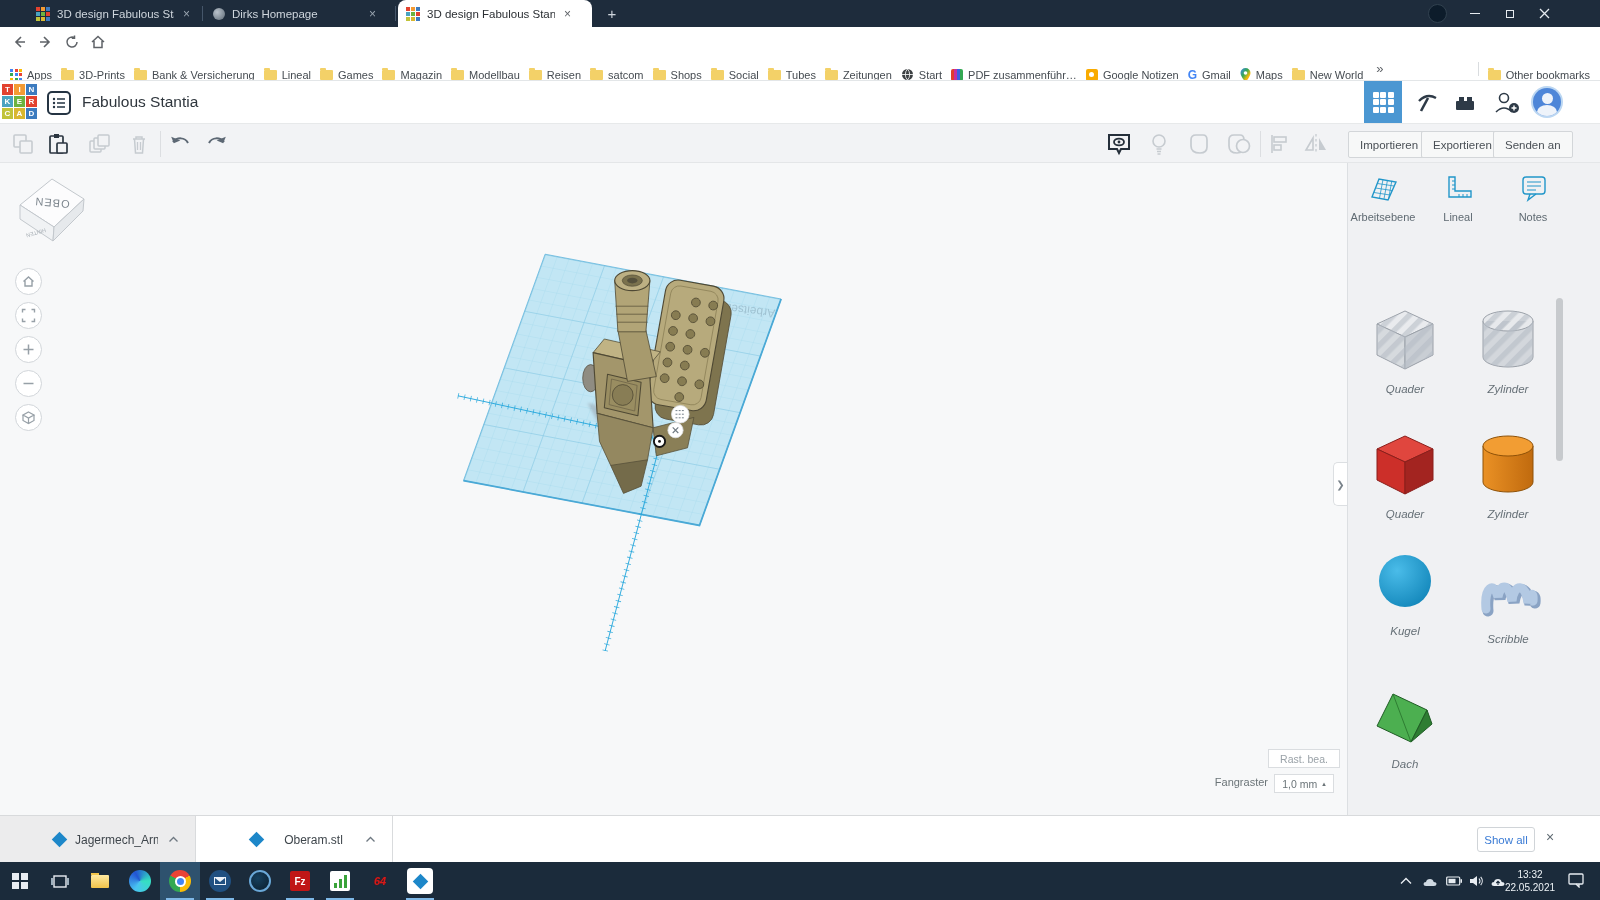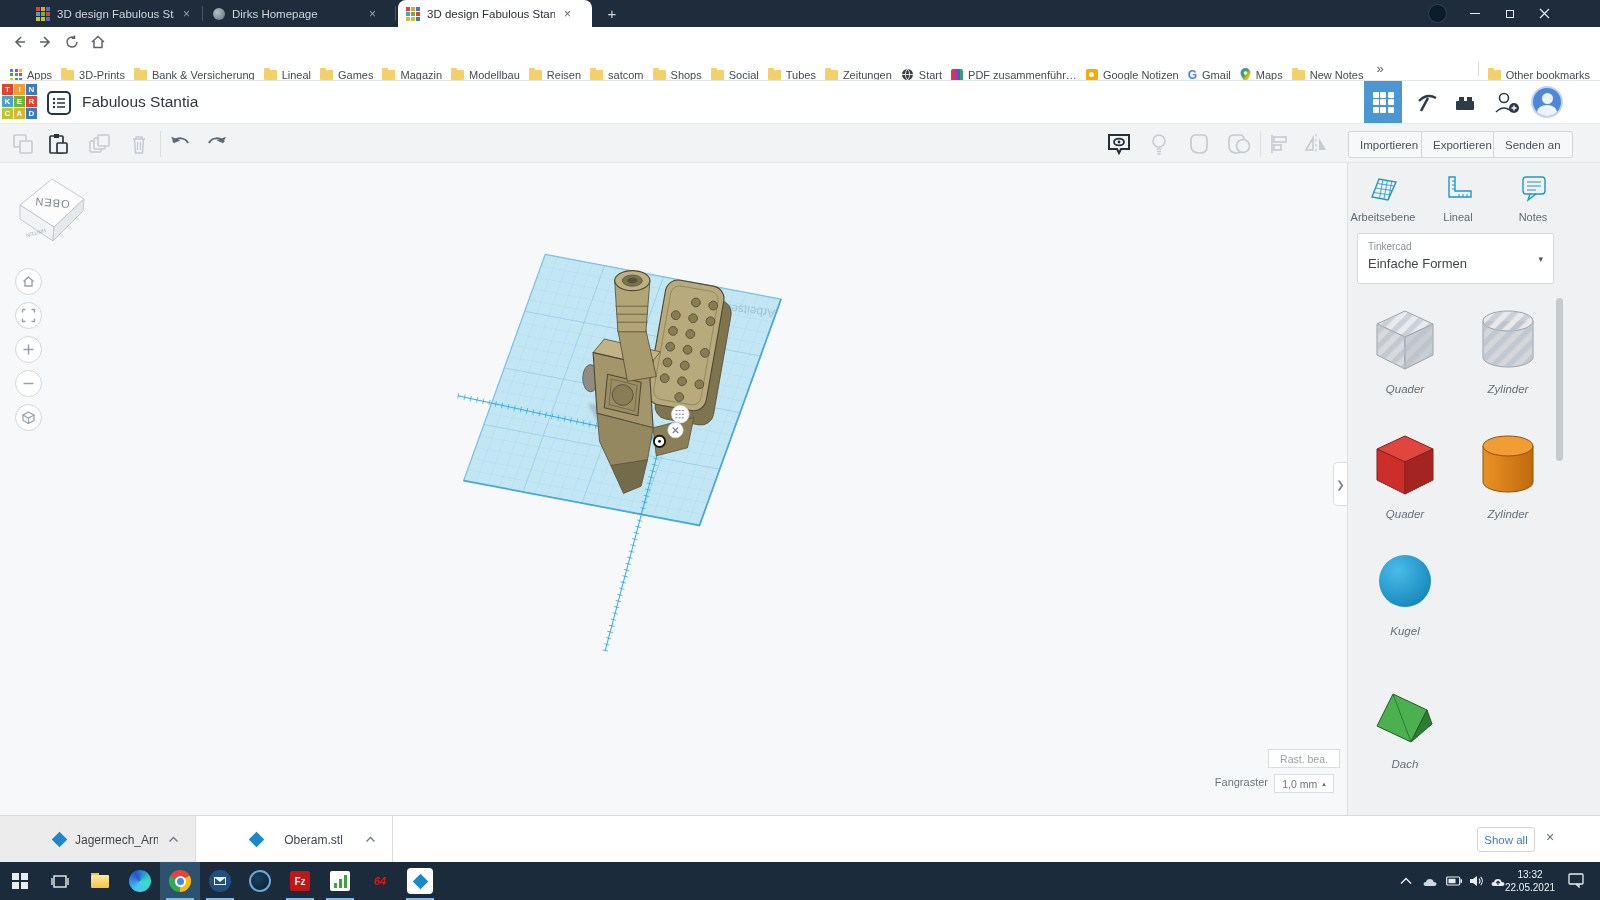--- a/index.html
+++ b/index.html
@@ -329,21 +329,21 @@
               <stop offset="1" stop-color="#ea4335"></stop>
             </linearGradient>
           </defs>
           <path d="M5.5 0 a5 5 0 0 1 5 5 c0 3.5 -5 9 -5 9 s-5 -5.5 -5 -9 a5 5 0 0 1 5 -5 Z" fill="url(#mpg)"></path>
           <circle cx="5.5" cy="5" r="1.8" fill="#fff"></circle>
         </svg>
         <span>Maps</span>
       </span>
     <span class="bm">
         <span class="bm-folder"></span>
-        <span>New Notes</span>
+        <span>New World</span>
       </span>
     <span class="bmmore">»</span>
     <span class="bmspacer"></span>
     <span class="bmdiv"></span>
     <span class="bm">
         <span class="bm-folder"></span>
         <span>Other bookmarks</span>
       </span>
   </div>
 
@@ -646,25 +646,20 @@
     </div>
     <div class="ptool" style="left:150px;">
       <svg width="34" height="30">
           <rect x="7" y="4" width="22" height="17" rx="3" fill="none" stroke="#2196c9" stroke-width="1.4"></rect>
           <path d="M14 21 L12 27 L20 21" fill="none" stroke="#2196c9" stroke-width="1.4"></path>
           <path d="M11 9 H25 M11 13 H25 M11 17 H20" stroke="#2196c9" stroke-width="1.1"></path>
         </svg>
       <div class="lbl">Notes</div>
     </div>
 
-    <div id="libbox">
-      <div id="libbrand">Tinkercad</div>
-      <div id="libval">Einfache Formen</div>
-      <div id="libcaret">▾</div>
-    </div>
 
     <div class="shapecell" style="left:21px;top:142px;">
       <svg width="72" height="68">
         <defs>
             <pattern id="stp1" width="11" height="11" patternTransform="rotate(45)" patternUnits="userSpaceOnUse">
               <rect width="5.5" height="11" fill="#b4bbc4" opacity="0.55"></rect>
             </pattern>
           </defs>
         <polygon points="36,6 64,19 36,32 8,19" fill="#e9ebee" stroke="#9aa0a8"></polygon>
         <polygon points="8,19 36,32 36,64 8,50" fill="#d6dade" stroke="#9aa0a8"></polygon>
@@ -715,20 +710,27 @@
         <defs>
             <radialGradient id="sbg" cx="0.35" cy="0.3" r="0.85">
               <stop offset="0" stop-color="#4abce9"></stop>
               <stop offset="1" stop-color="#0e82b6"></stop>
             </radialGradient>
           </defs>
         <circle cx="36" cy="34" r="26" fill="url(#sbg)"></circle>
       </svg>
       <div class="lbl">Kugel</div>
     </div>
+    <div class="shapecell" style="left:124px;top:392px;">
+      <svg width="72" height="68">
+        <path d="M14 54 C12 32 22 26 26 42 C28 30 36 26 40 46 C42 28 54 28 56 48 C58 38 62 36 61 46" fill="none" stroke="#8aa3c4" stroke-width="11" stroke-linecap="round" transform="translate(2,2)"></path>
+        <path d="M14 54 C12 32 22 26 26 42 C28 30 36 26 40 46 C42 28 54 28 56 48 C58 38 62 36 61 46" fill="none" stroke="#b3c9e3" stroke-width="9" stroke-linecap="round"></path>
+      </svg>
+      <div class="lbl">Scribble</div>
+    </div>
     <div class="shapecell" style="left:21px;top:517px;">
       <svg width="72" height="68">
         <polygon points="24,14 58,30 42,62 8,46" fill="#4caf50" stroke="#1f5c24"></polygon>
         <polygon points="58,30 63,44 42,62" fill="#2e7d32" stroke="#1f5c24"></polygon>
         <path d="M24 14 L42 62" stroke="#2e7d32" stroke-width="1"></path>
       </svg>
       <div class="lbl">Dach</div>
     </div>
 
     <div id="sbscroll"></div>

